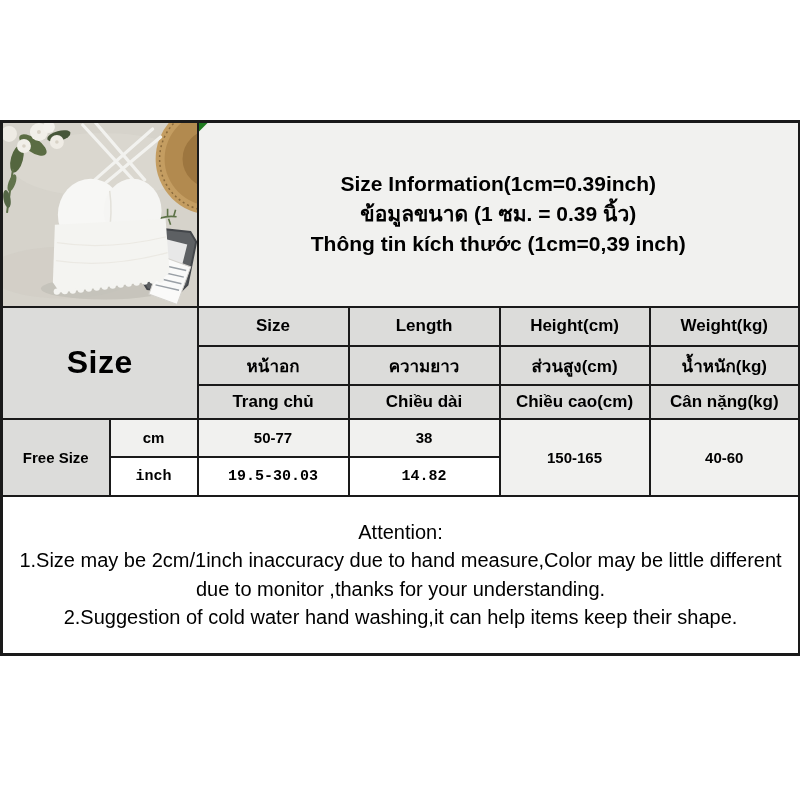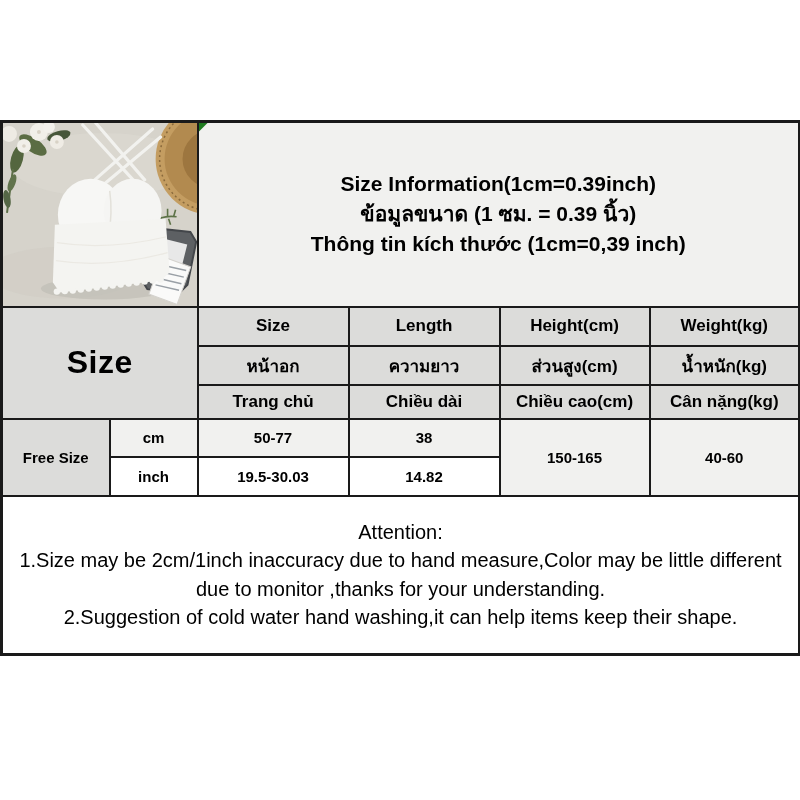--- a/index.html
+++ b/index.html
@@ -24,21 +24,21 @@
 
   tr.r-photo   { height: 185px; }
   tr.r-head    { height: 39px; }
   tr.r-head3   { height: 34px; }
   tr.r-cm      { height: 38px; }
   tr.r-inch    { height: 39px; }
   tr.r-note    { height: 159px; }
 
   td.hdr   { background: #dcdcda; font-weight: bold; }
   td.lite  { background: #f1f1ef; }
-  td.white { background: #ffffff; }
+  td.white { background: #ffffff; font-family: Liberation Mono, monospace; }
 
   td.photo-cell { background: #d6d3cb; position: relative; }
   td.photo-cell svg { display: block; width: 100%; height: 100%; }
 
   td.info-cell { background: #f1f1ef; position: relative; }
   .info-lines { font-weight: bold; font-size: 21px; line-height: 30px; }
   .corner-flag {
     position: absolute; top: 0; left: 0; width: 9px; height: 9px;
     background: #1e7a1e;
     clip-path: polygon(0 0, 100% 0, 0 100%);

